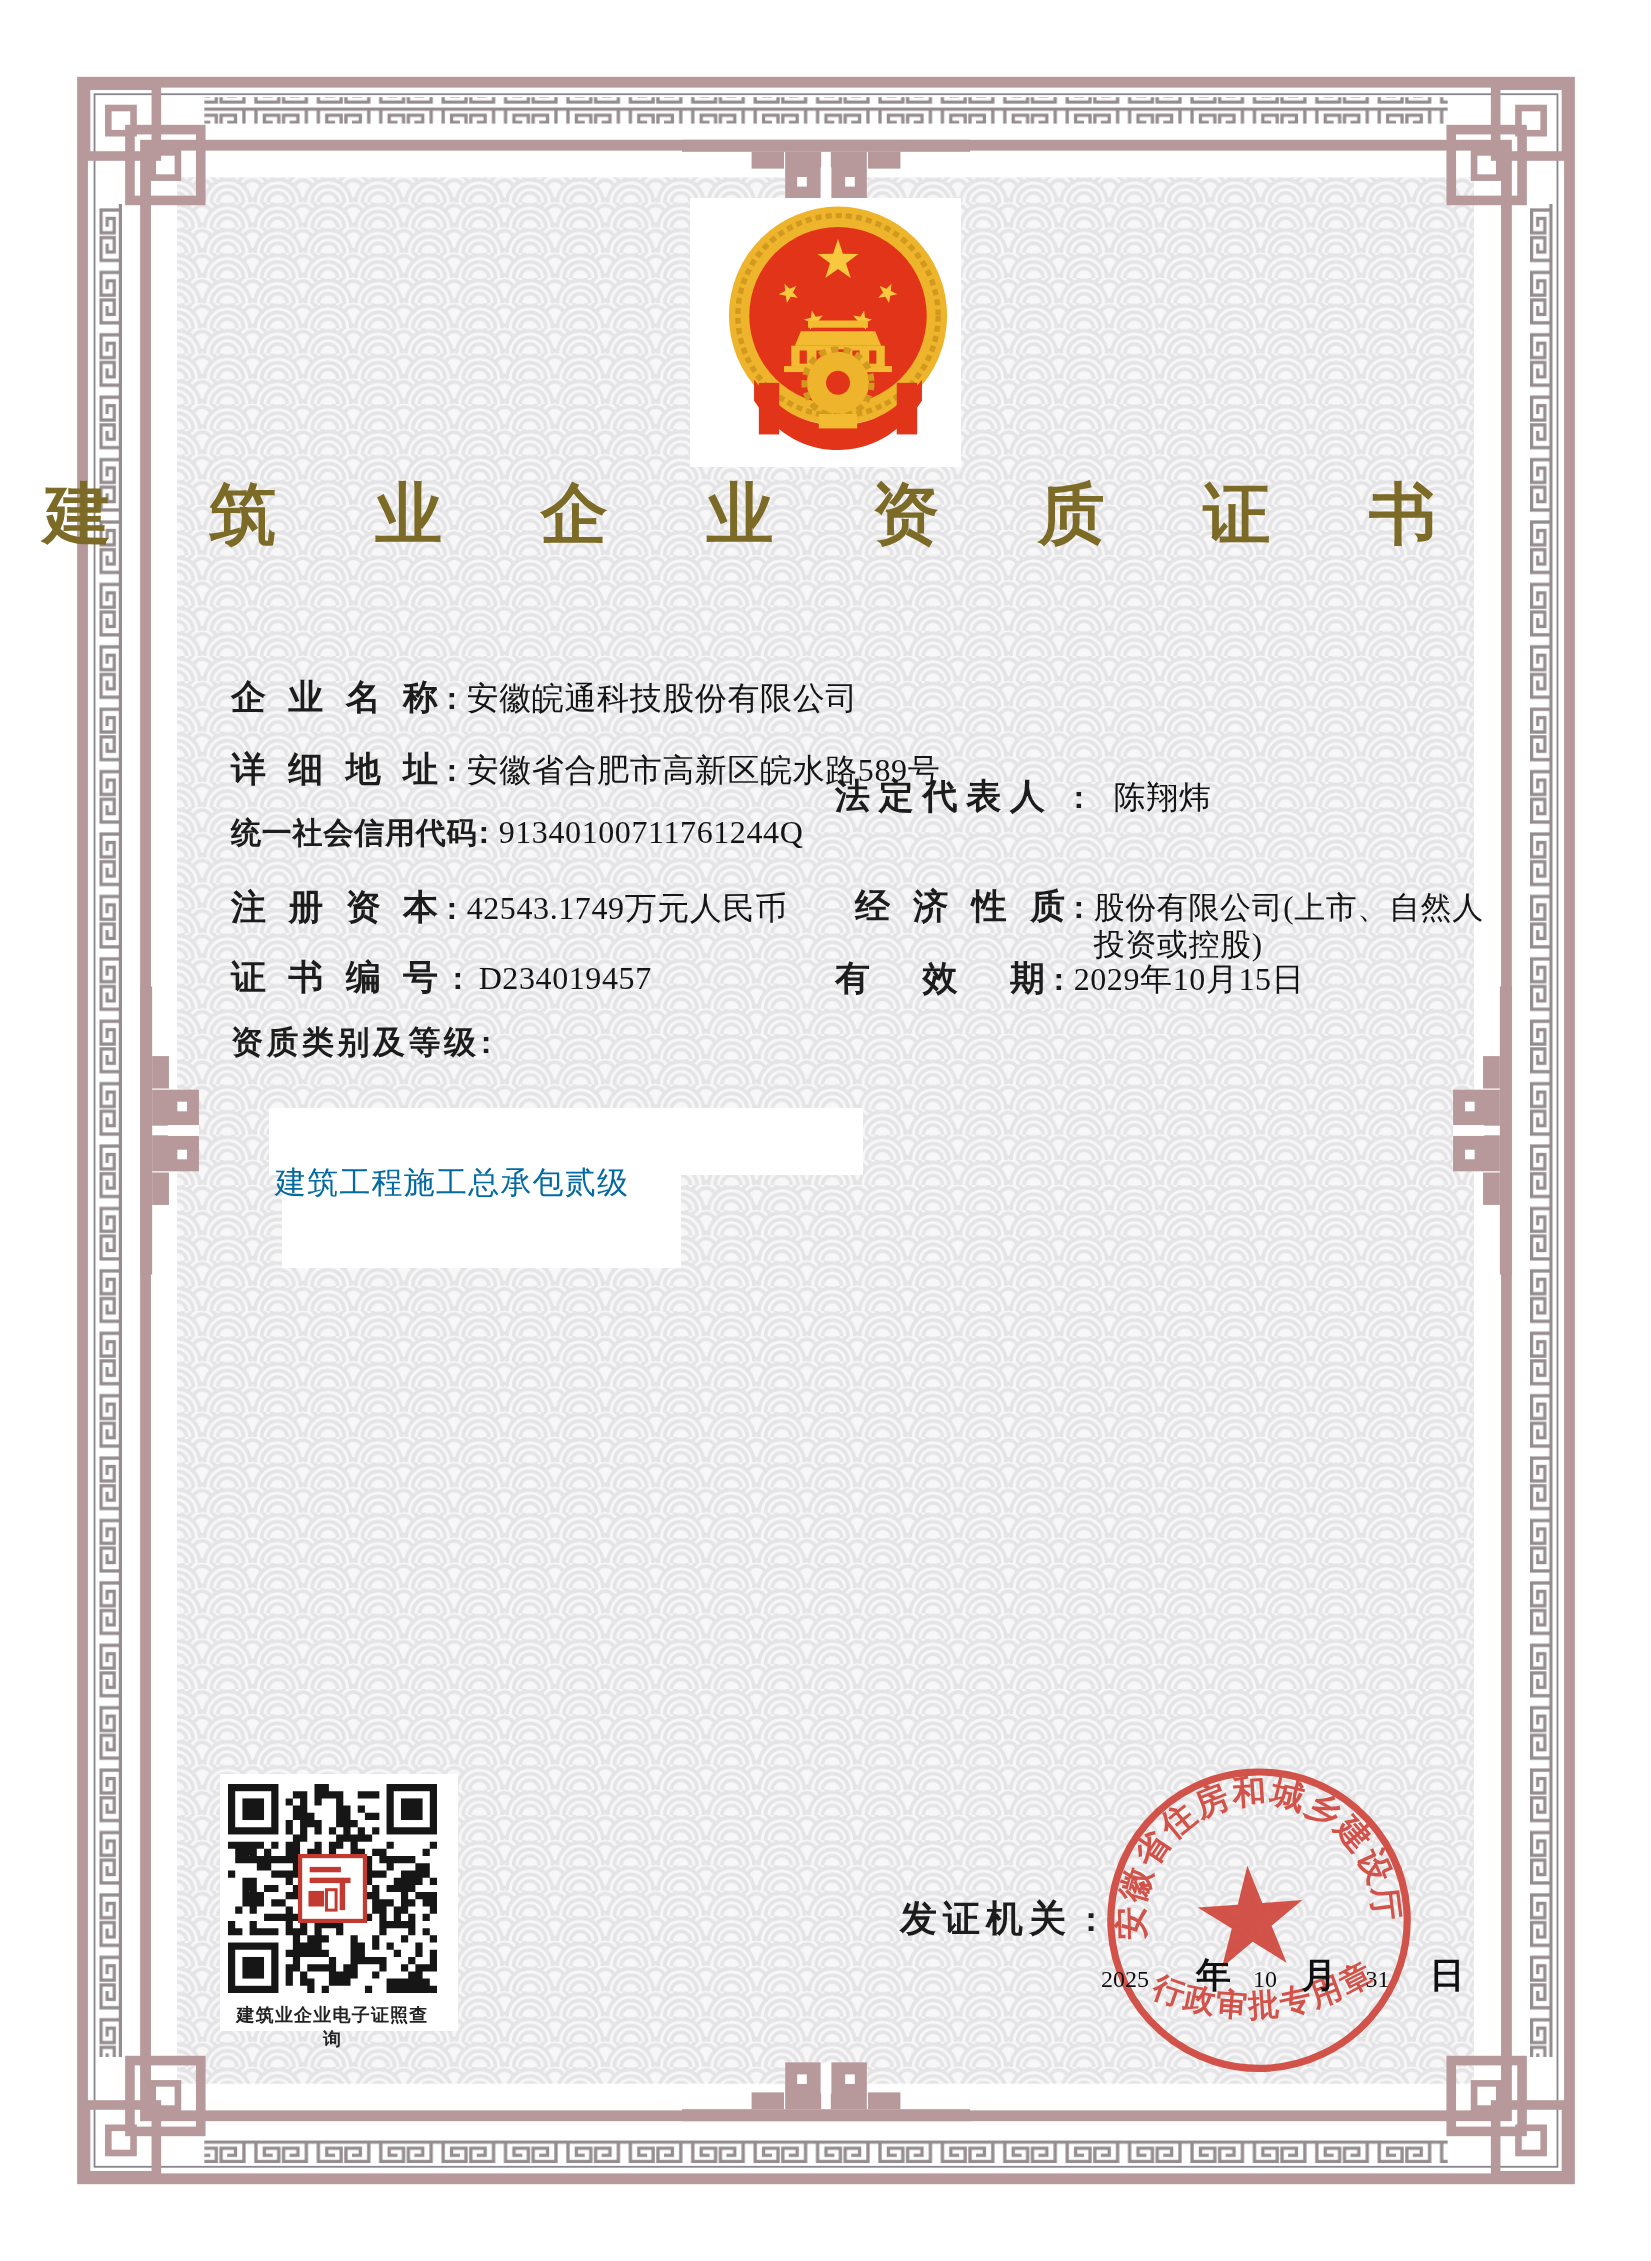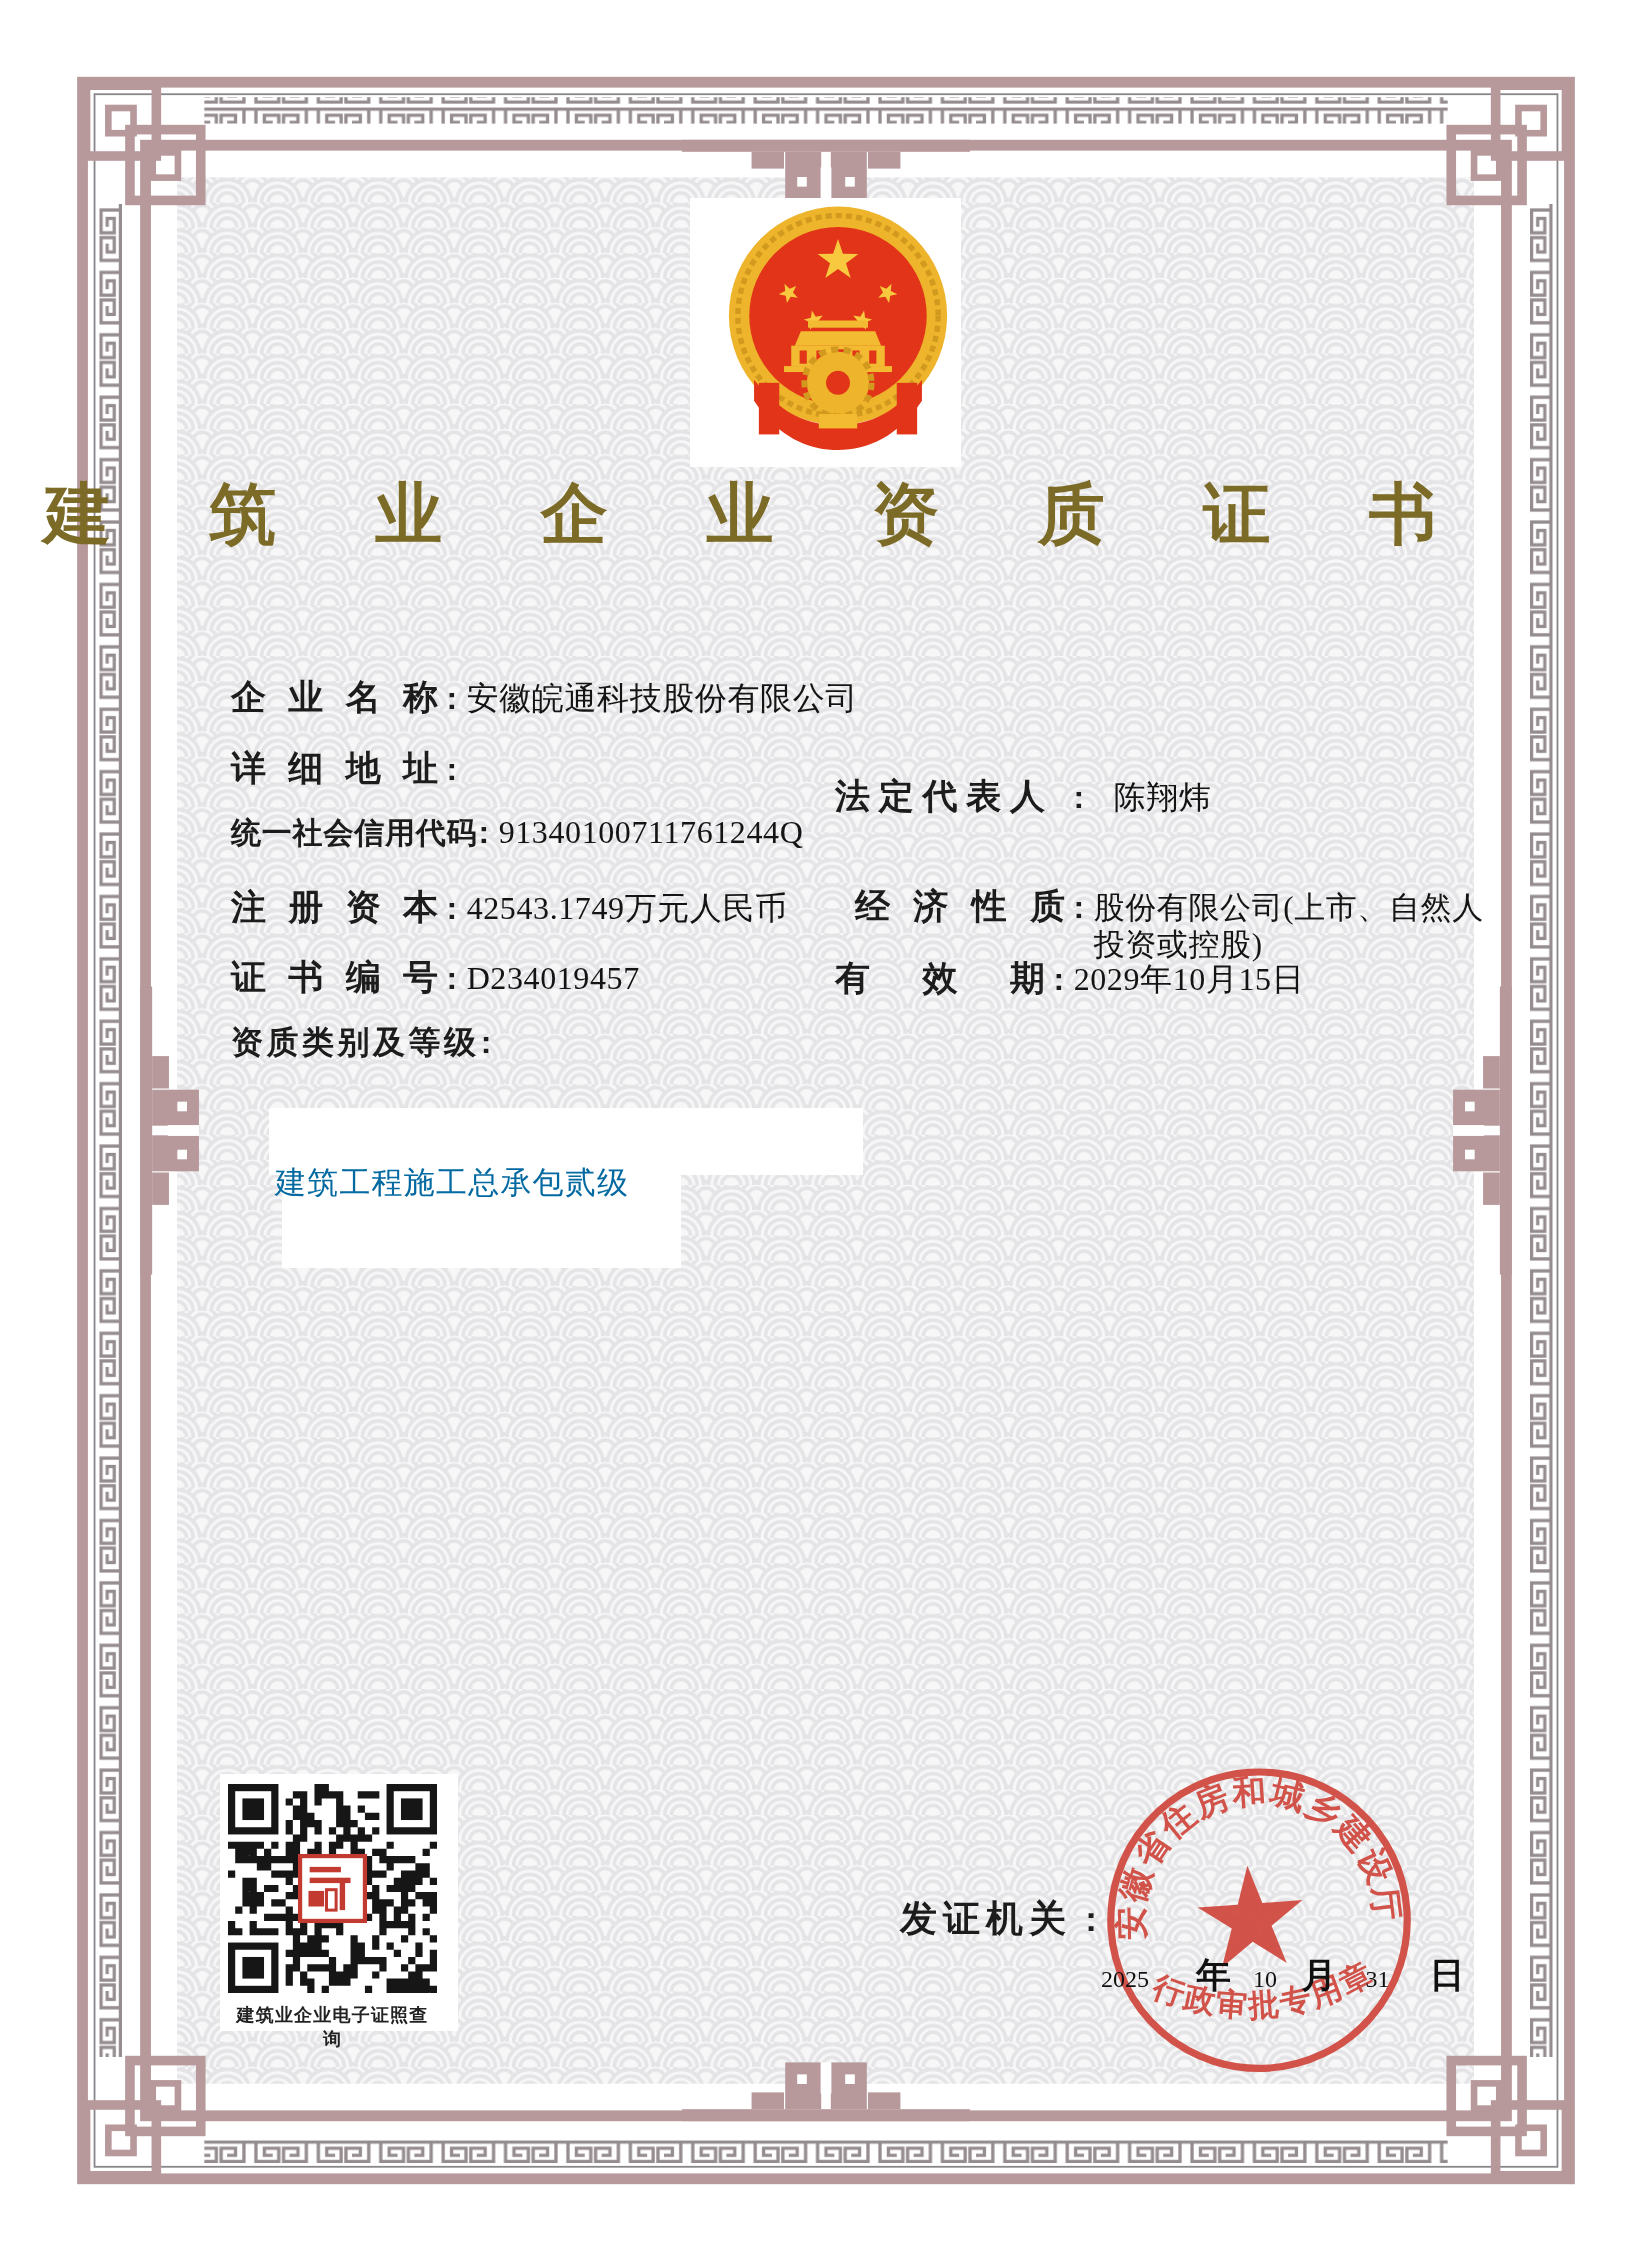--- a/index.html
+++ b/index.html
@@ -172,20 +172,21 @@
 
   <div class="g z3" style="left:231px;top:677px;">
     <span class="lbl w345">企业名称</span>
     <span class="colon">:</span>
     <span class="val">安徽皖通科技股份有限公司</span>
   </div>
 
   <div class="g z3" style="left:231px;top:749px;">
     <span class="lbl w345">详细地址</span>
     <span class="colon">:</span>
+    <span class="val">安徽省合肥市高新区皖水路589号</span>
   </div>
 
   <div class="g z3" style="left:231px;top:814px;">
     <span class="lbl w408s">统一社会信用代码</span>
     <span class="colon" style="margin-left:2.4px;">:</span>
     <span class="val">91340100711761244Q</span>
   </div>
 
   <div class="g z3" style="left:835px;top:776px;gap:20px;">
     <span class="lbl w350">法定代表人</span>
@@ -198,21 +199,21 @@
     <span class="colon">:</span>
     <span class="val">42543.1749万元人民币</span>
   </div>
 
   <div class="g z3" style="left:835px;top:887px;margin-left:20px;">
     <span class="lbl w350">经济性质</span>
     <span class="colon">:</span>
     <span class="val wrap" style="font-size:31px;">股份有限公司(上市、自然人投资或控股)</span>
   </div>
 
-  <div class="g z3" style="left:231px;top:958px;">
+  <div class="g z3" style="left:231px;top:958px;gap:6px;">
     <span class="lbl w345">证书编号</span>
     <span class="colon">:</span>
     <span class="val">D234019457</span>
   </div>
 
   <div class="g z3" style="left:835px;top:958px;">
     <span class="lbl w350">有效期</span>
     <span class="colon">:</span>
     <span class="val">2029年10月15日</span>
   </div>

